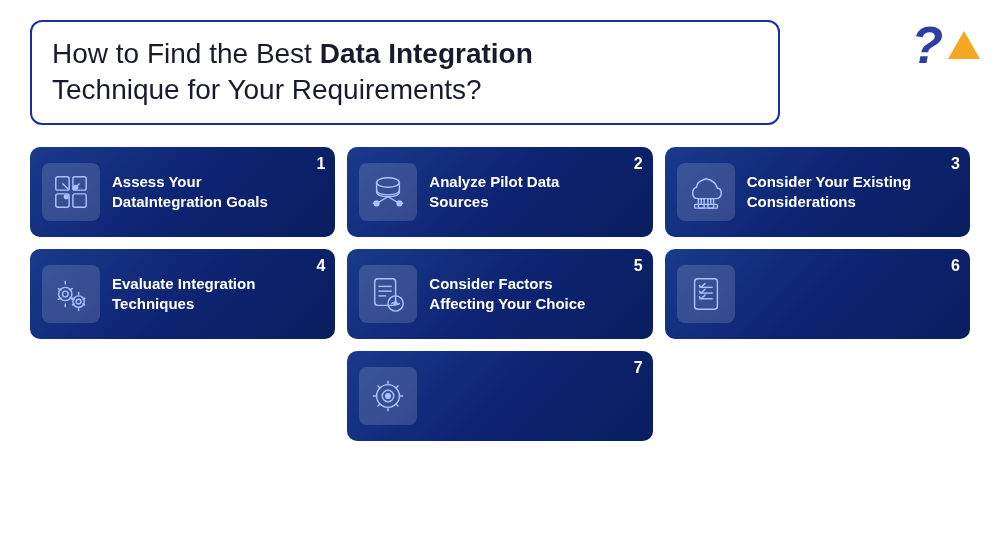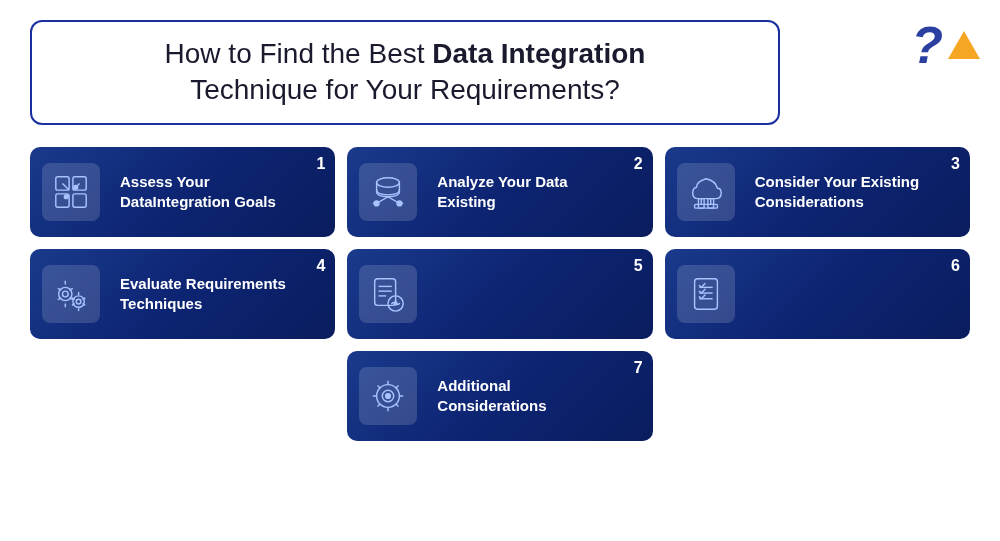--- a/index.html
+++ b/index.html
@@ -46,21 +46,20 @@
     }
 
     
     .title-box {
       border: 2.5px solid #1a2fa0;
       border-radius: 12px;
       padding: 14px 20px;
       width: 750px;
       margin-bottom: 22px;
       background: #fff;
-      text-align: center;
     }
 
     .title-box h1 {
       font-size: 28px;
       color: #1a1a2e;
       font-weight: 500;
       line-height: 1.3;
     }
 
     .title-box h1 strong {
@@ -115,21 +114,20 @@
       fill: none;
       stroke-width: 1.5;
     }
 
     .card-text {
       font-size: 15px;
       font-weight: 600;
       color: #ffffff;
       line-height: 1.35;
       padding-right: 18px;
-      margin-left: 8px;
     }
 
     
     .card-last {
       grid-column: 2;
     }
   </style>
 </head>
 <body>
 
@@ -172,21 +170,21 @@
           <ellipse cx="20" cy="10" rx="12" ry="5"></ellipse>
           <path d="M8 10 L8 20 Q8 25 20 25 Q32 25 32 20 L32 10"></path>
           <path d="M8 18 Q8 23 20 23 Q32 23 32 18"></path>
           <path d="M20 25 L8 32" stroke-linecap="round"></path>
           <path d="M20 25 L32 32" stroke-linecap="round"></path>
           <circle cx="8" cy="32" r="2.5" fill="#a8c4ff"></circle>
           <circle cx="32" cy="32" r="2.5" fill="#a8c4ff"></circle>
           <path d="M4 32 L8 32 M32 32 L36 32" stroke="#a8c4ff"></path>
         </svg>
       </div>
-      <div class="card-text">Analyze Your Data Existing</div>
+      <div class="card-text">Analyze Pilot Data Sources</div>
     </div>
 
     <div class="card">
       <span class="card-number">3</span>
       <div class="card-icon">
         <svg viewBox="0 0 40 40">
           <path d="M20 6 Q30 8 32 16 Q36 16 36 21 Q36 27 30 27 L12 27 Q6 27 6 21 Q6 16 10 15 Q10 9 20 6 Z"></path>
           <rect x="12" y="27" width="6" height="10" rx="1"></rect>
           <rect x="22" y="27" width="6" height="10" rx="1"></rect>
           <rect x="8" y="33" width="24" height="4" rx="1"></rect>
@@ -202,37 +200,38 @@
       <div class="card-icon">
         <svg viewBox="0 0 40 40">
           <circle cx="14" cy="20" r="7"></circle>
           <circle cx="14" cy="20" r="3"></circle>
           <path d="M14 6 L14 10 M14 30 L14 34 M6 14 L10 16 M18 24 L22 26 M6 26 L10 24 M18 16 L22 14"></path>
           <circle cx="28" cy="28" r="6"></circle>
           <circle cx="28" cy="28" r="2.5"></circle>
           <path d="M28 18 L28 21 M28 35 L28 38 M21 24 L24 26 M32 30 L35 32 M21 32 L24 30 M32 26 L35 24"></path>
         </svg>
       </div>
-      <div class="card-text">Evaluate Requirements Techniques</div>
+      <div class="card-text">Evaluate Integration Techniques</div>
     </div>
 
     <div class="card">
       <span class="card-number">5</span>
       <div class="card-icon">
         <svg viewBox="0 0 40 40">
           <rect x="6" y="4" width="22" height="28" rx="3"></rect>
           <line x1="10" y1="12" x2="24" y2="12"></line>
           <line x1="10" y1="17" x2="24" y2="17"></line>
           <line x1="10" y1="22" x2="18" y2="22"></line>
           <circle cx="28" cy="30" r="8"></circle>
           <path d="M24 30 Q26 28 28 30 Q30 32 32 30" stroke-linecap="round"></path>
           <line x1="28" y1="26" x2="28" y2="28"></line>
           <circle cx="28" cy="30" r="1.5" fill="#a8c4ff"></circle>
         </svg>
       </div>
+      <div class="card-text">Consider Factors Affecting Your Choice</div>
     </div>
 
     <div class="card">
       <span class="card-number">6</span>
       <div class="card-icon">
         <svg viewBox="0 0 40 40">
           <rect x="8" y="4" width="24" height="32" rx="3"></rect>
           <line x1="13" y1="13" x2="27" y2="13"></line>
           <line x1="13" y1="19" x2="27" y2="19"></line>
           <line x1="13" y1="25" x2="27" y2="25"></line>
@@ -247,17 +246,16 @@
       <span class="card-number">7</span>
       <div class="card-icon">
         <svg viewBox="0 0 40 40">
           <circle cx="20" cy="20" r="12"></circle>
           <circle cx="20" cy="20" r="6"></circle>
           <path d="M20 4 L20 8 M20 32 L20 36 M4 20 L8 20 M32 20 L36 20"></path>
           <path d="M9 9 L12 12 M28 28 L31 31 M9 31 L12 28 M28 12 L31 9"></path>
           <circle cx="20" cy="20" r="2.5" fill="#a8c4ff"></circle>
         </svg>
       </div>
-      <div class="card-text">Additional Considerations</div>
     </div>
 
   </div>
 </div>
 
 </body></html>

